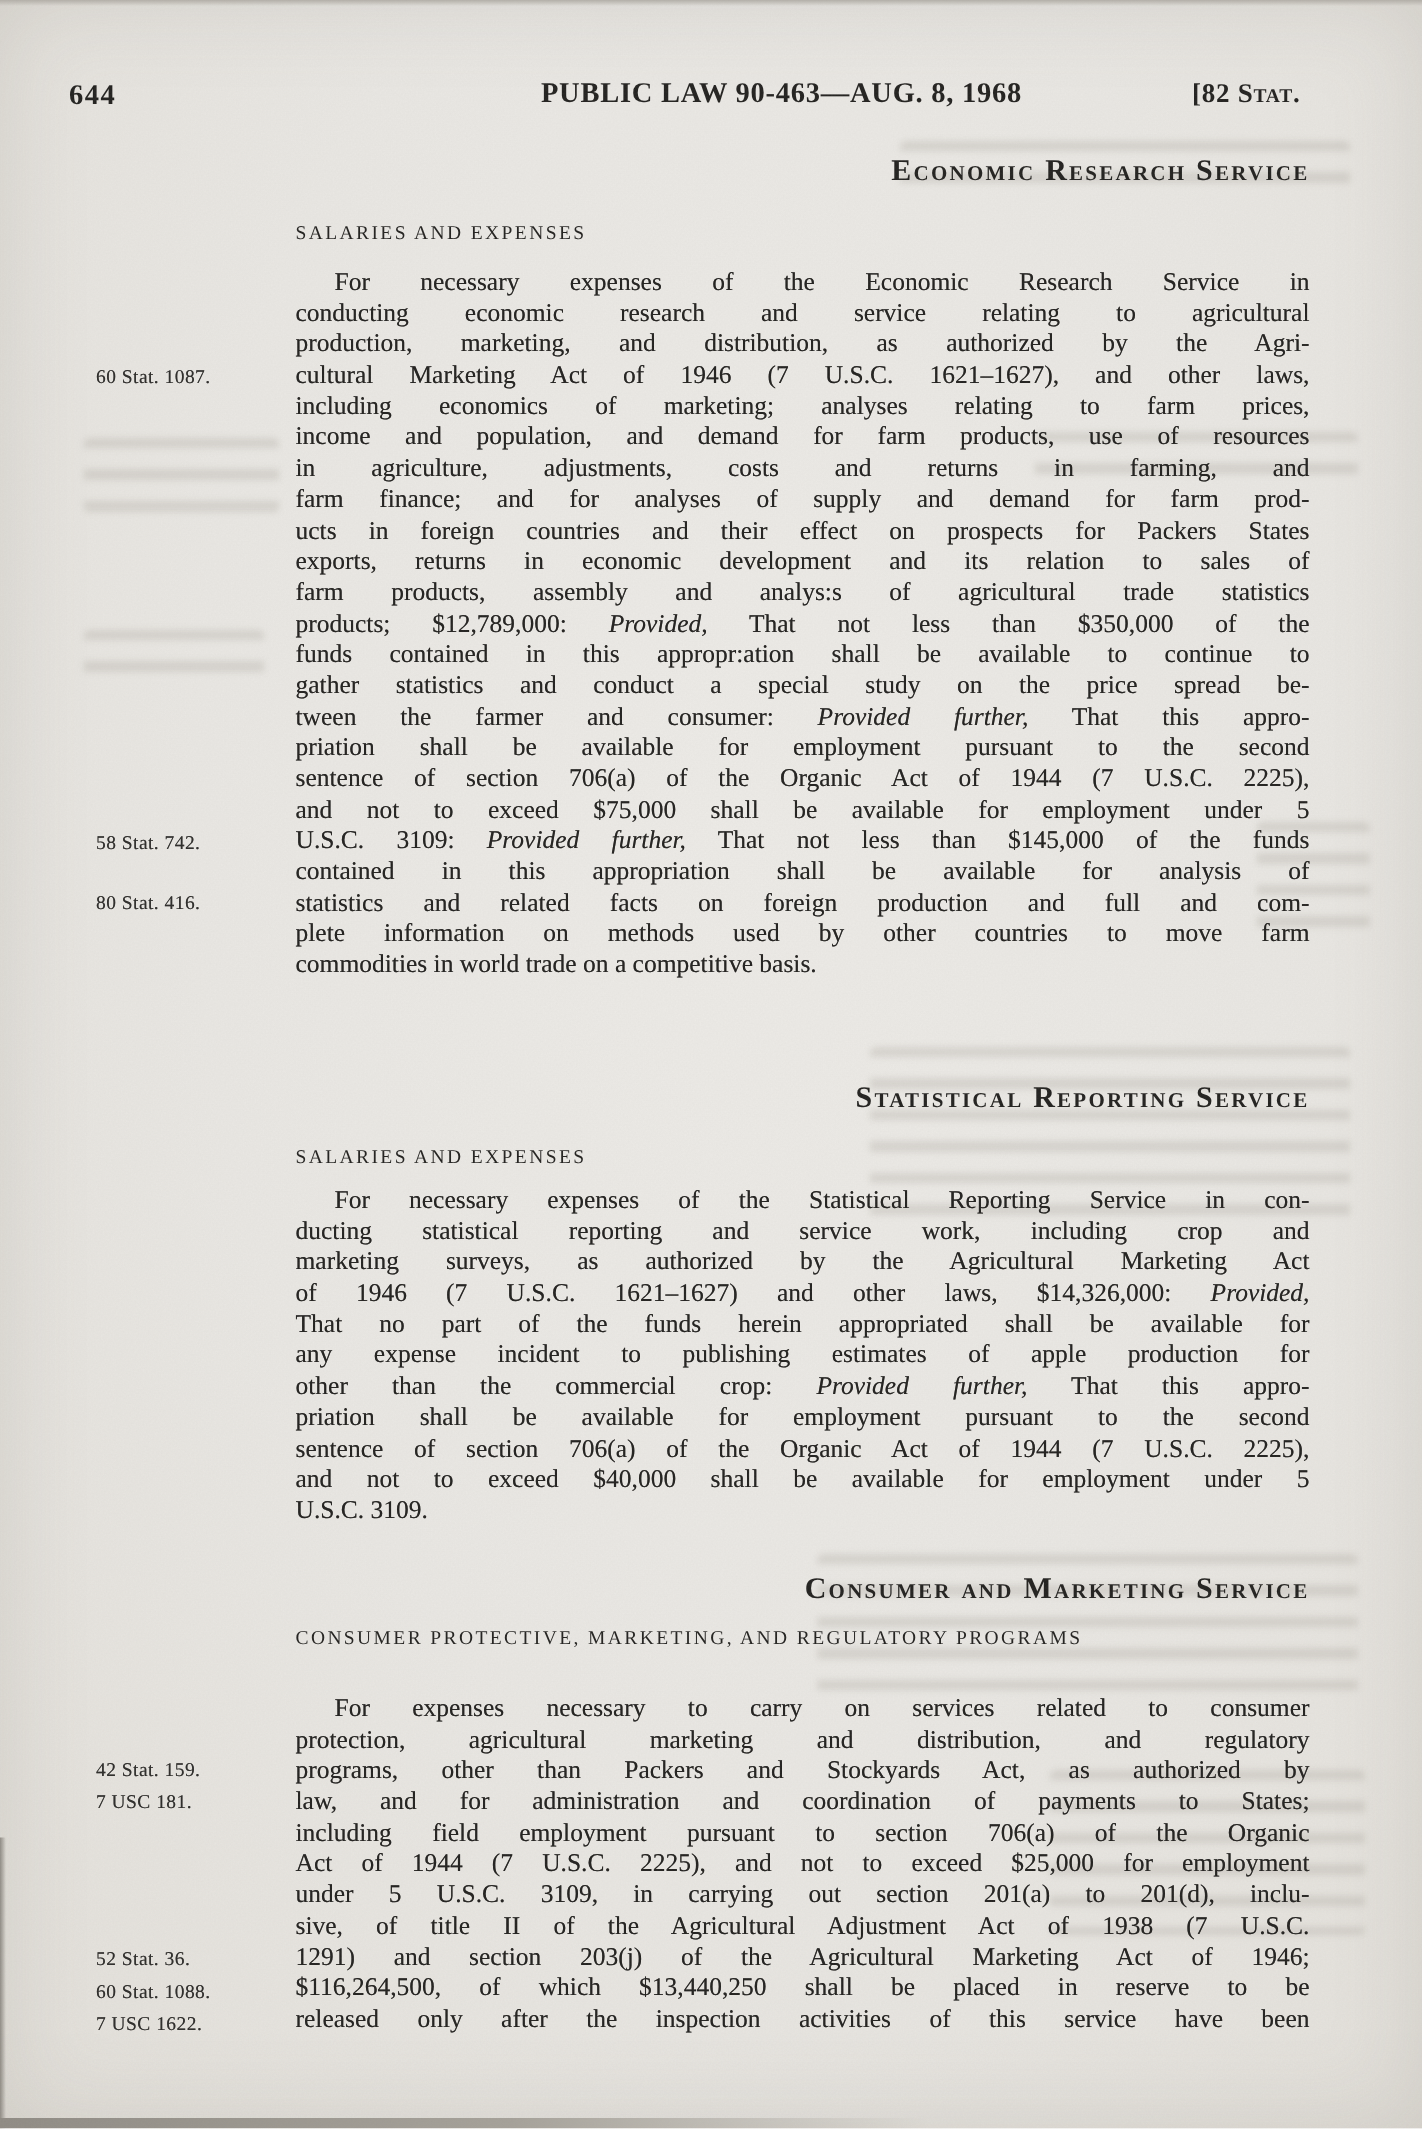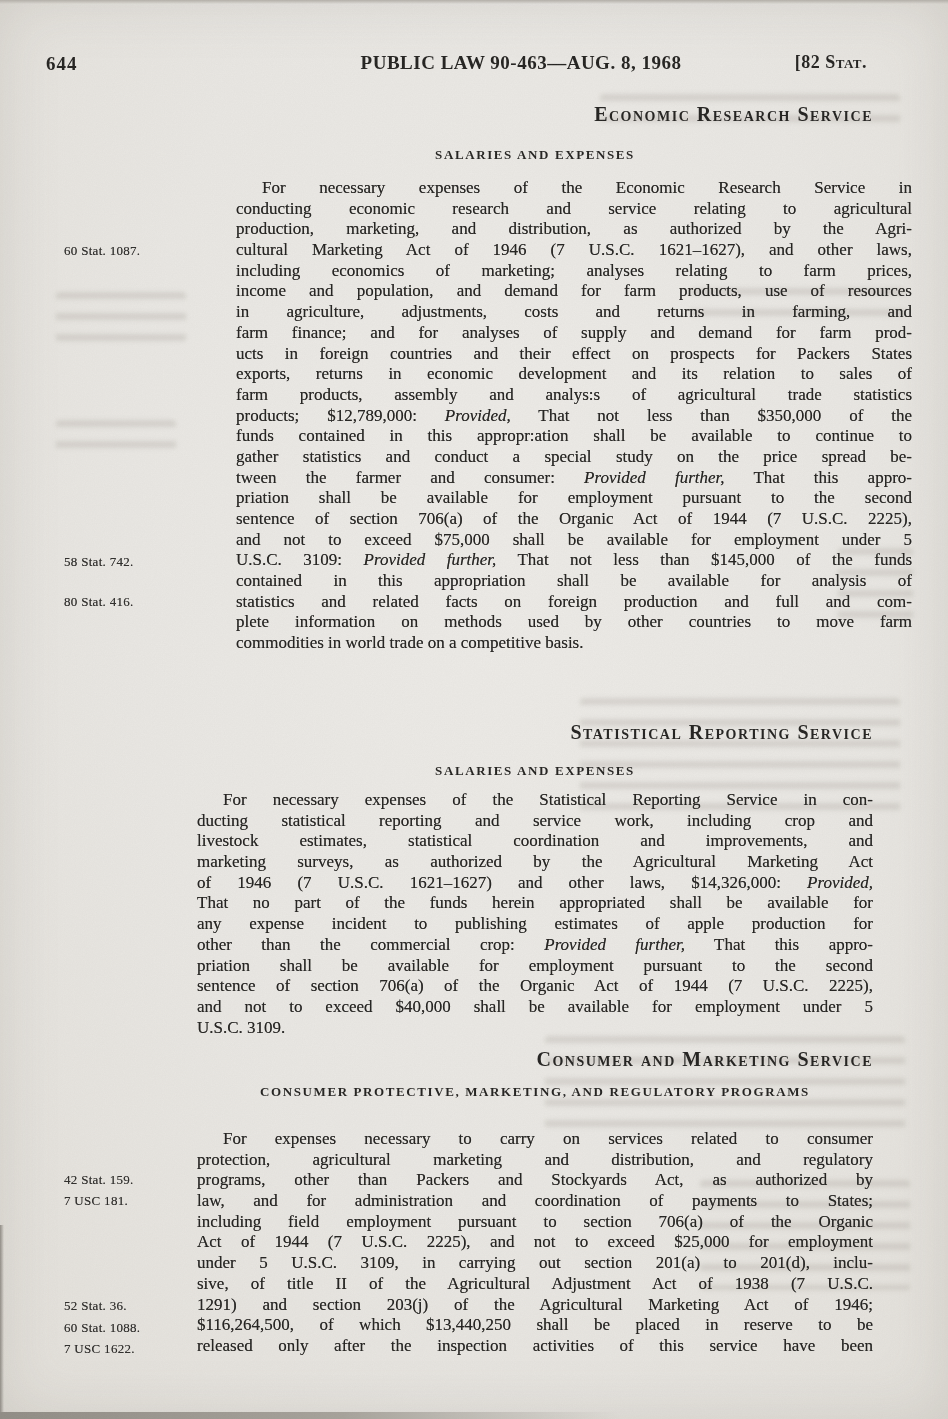--- a/index.html
+++ b/index.html
@@ -41,24 +41,24 @@
   }
   .stat-ref {
     position:absolute; right:6px; top:0;
     font-size:18px; font-weight:700; font-variant:small-caps; letter-spacing:.5px;
   }
   .heading {
     position:absolute; left:0; right:0; text-align:right;
     font-variant:small-caps; font-weight:700; font-size:20px; letter-spacing:1.5px;
   }
   .subheading {
-    position:absolute; left:0; right:0; text-align:center;
-    font-weight:700; font-size:13px; letter-spacing:1.6px;
+    position:absolute; left:0; right:0; 
+    font-weight:400; font-size:13px; letter-spacing:1.6px;
   }
-  #h0   { top:103px; }  #sub0 { top:147px; }  #p0 { top:178px;margin-left:39px; }
+  #h0   { top:103px; }  #sub0 { top:147px; }  #p0 { top:178px; }
   #h1   { top:721px; }  #sub1 { top:763px; }  #p1 { top:790px; }
   #h2   { top:1048px; } #sub2 { top:1084px; } #p2 { top:1129px; }
   .para { position:absolute; left:0; width:676px; }
   .para .line {
     height:20.7px; line-height:20.7px; font-size:17px;
     text-align:justify; text-align-last:justify;
     white-space:nowrap; overflow:visible;
     text-shadow:0 0 .4px rgba(32,31,29,.65);
   }
   .para .line { white-space:normal; }
@@ -127,21 +127,20 @@
         <div class="line">statistics and related facts on foreign production and full and com-</div>
         <div class="line">plete information on methods used by other countries to move farm</div>
         <div class="line">commodities in world trade on a competitive basis.</div>
       </div>
 
     <div class="heading" id="h1">Statistical Reporting Service</div>
     <div class="subheading" id="sub1">SALARIES AND EXPENSES</div>
     <div class="para flush-last" id="p1">
         <div class="line">For necessary expenses of the Statistical Reporting Service in con-</div>
         <div class="line">ducting statistical reporting and service work, including crop and</div>
-        <div class="line">livestock estimates, statistical coordination and improvements, and</div>
         <div class="line">marketing surveys, as authorized by the Agricultural Marketing Act</div>
         <div class="line">of 1946 (7 U.S.C. 1621–1627) and other laws, $14,326,000: <i>Provided,</i></div>
         <div class="line">That no part of the funds herein appropriated shall be available for</div>
         <div class="line">any expense incident to publishing estimates of apple production for</div>
         <div class="line">other than the commercial crop: <i>Provided further,</i> That this appro-</div>
         <div class="line">priation shall be available for employment pursuant to the second</div>
         <div class="line">sentence of section 706(a) of the Organic Act of 1944 (7 U.S.C. 2225),</div>
         <div class="line">and not to exceed $40,000 shall be available for employment under 5</div>
         <div class="line">U.S.C. 3109.</div>
       </div>

